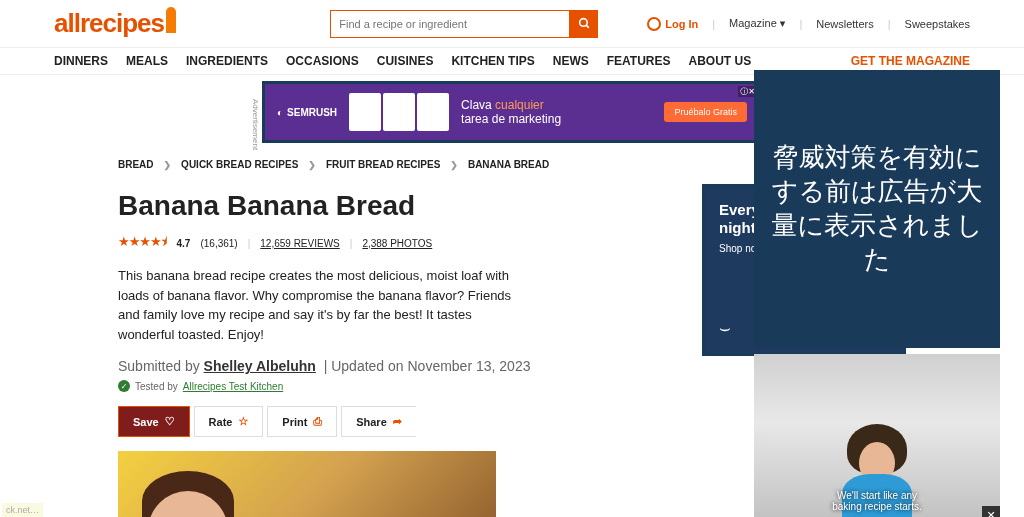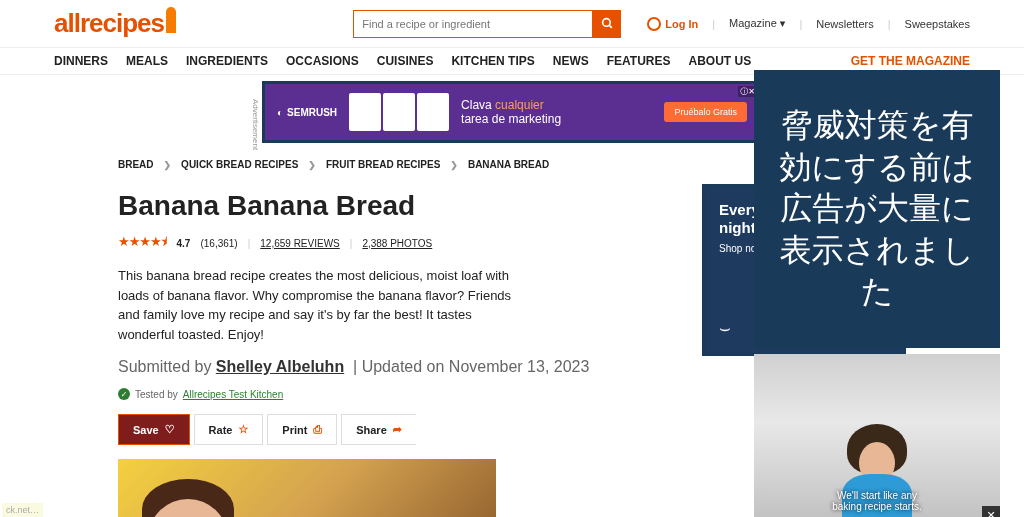--- a/index.html
+++ b/index.html
@@ -1,20 +1,20 @@
 <!DOCTYPE html>
 <html><head>
 <meta charset="utf-8">
 <style>
 *{margin:0;padding:0;box-sizing:border-box}
 body{font-family:Arial,sans-serif;background:#fff;color:#222;width:1024px;height:517px;overflow:hidden;position:relative}
 .top-bar{display:flex;align-items:center;padding:8px 54px;gap:20px}
 .logo{display:flex;align-items:center;color:#e65100;font-weight:bold;font-size:26px;letter-spacing:-1px}
 .logo-fork{display:inline-block;width:10px;height:26px;background:#f57c00;border-radius:5px 5px 0 0;margin-left:2px;position:relative;top:-4px}
-.search{display:flex;margin-left:auto;margin-right:6px}
+.search{display:flex;margin-left:auto;margin-right:29px}
 .search input{width:240px;height:28px;border:1px solid #e65100;padding:0 8px;font-size:11px}
 .search-btn{width:28px;height:28px;background:#e65100;border:none;color:#fff;display:flex;align-items:center;justify-content:center;cursor:pointer}
 .right-links{display:flex;align-items:center;gap:14px;font-size:11px;color:#333}
 .right-links .link{cursor:pointer}
 .login{display:flex;align-items:center;gap:4px;color:#e65100;font-weight:bold}
 .user-icon{width:14px;height:14px;border:2px solid #e65100;border-radius:50%;position:relative}
 .divider{color:#ccc}
 .nav{display:flex;padding:6px 54px;gap:18px;border-top:1px solid #eee;border-bottom:1px solid #eee;font-size:12px;font-weight:bold}
 .nav span{cursor:pointer}
 .nav .mag{margin-left:auto;color:#e65100}
@@ -32,21 +32,21 @@
 .chev{color:#999;font-size:9px}
 .content{display:flex;padding:0 118px;gap:30px}
 .main{flex:1}
 .title{font-size:28px;font-weight:900;margin:10px 0}
 .meta{display:flex;align-items:center;gap:10px;font-size:10px;margin-bottom:12px}
 .stars{color:#e65100;font-size:13px;letter-spacing:-1px}
 .meta b{font-weight:bold}
 .meta .sep{color:#ccc}
 .meta .u{text-decoration:underline;cursor:pointer}
 .desc{font-size:13px;line-height:1.5;margin-bottom:14px;max-width:410px}
-.byline{font-size:16px;color:#666;margin-bottom:12px}
+.byline{font-size:14px;color:#666;margin-bottom:6px}
 .byline .name{font-weight:bold;text-decoration:underline;color:#333}
 .tested{font-size:10px;color:#666;display:flex;align-items:center;gap:5px;margin-bottom:14px}
 .check{width:12px;height:12px;background:#2e7d32;border-radius:50%;color:#fff;font-size:8px;display:flex;align-items:center;justify-content:center}
 .tested .link{color:#2e7d32;text-decoration:underline}
 .actions{display:flex;gap:4px;margin-bottom:14px}
 .action{display:flex;align-items:center;gap:6px;padding:8px 14px;font-size:11px;font-weight:bold;background:#fff;border:1px solid #ddd;cursor:pointer}
 .action.save{background:#7f1d1d;color:#fff;border-color:#e65100}
 .action.share{border-right:none}
 .hero{width:378px;height:100px;background:linear-gradient(135deg,#f4d03f 0%,#d4a24f 50%,#8b5a2b 100%);position:relative;overflow:hidden}
 .face{position:absolute;left:30px;bottom:-20px;width:80px;height:80px;background:#e8b896;border-radius:50%}
@@ -55,21 +55,21 @@
 .side-ad-label{position:absolute;font-size:8px;color:#999;left:50%;transform:translateX(-50%)}
 .side-ad-label.t{top:-12px}
 .side-ad-label.b{bottom:-12px}
 .side-ad-inner{height:166px;background:#1e3a5f;padding:14px;color:#fff;position:relative}
 .side-ad-h{font-size:15px;font-weight:bold;line-height:1.2}
 .side-ad-shop{font-size:10px;margin-top:6px;cursor:pointer}
 .popcorn{position:absolute;right:10px;top:30px;width:40px;height:50px;background:repeating-linear-gradient(90deg,#d32f2f 0 4px,#fff 4px 8px);border-radius:0 0 4px 4px}
 .popcorn::before{content:'';position:absolute;top:-12px;left:-3px;right:-3px;height:16px;background:#f5e6a8;border-radius:50%}
 .alexa{position:absolute;right:30px;bottom:20px;width:28px;height:28px;background:#333;border-radius:50%;border:2px solid #3498db}
 .smile{position:absolute;left:14px;bottom:14px;color:#fff;font-size:18px}
-.overlay{position:absolute;right:24px;top:70px;width:246px;height:278px;background:#1a3a5a;color:#fff;display:flex;align-items:center;justify-content:center;text-align:center;font-size:32px;padding:16px;line-height:1.3}
+.overlay{position:absolute;right:24px;top:70px;width:246px;height:278px;background:#1a3a5a;color:#fff;display:flex;align-items:center;justify-content:center;text-align:center;font-size:26px;padding:16px;line-height:1.3}
 .video{position:absolute;right:24px;top:354px;width:246px;height:170px;background:linear-gradient(180deg,#d0d0d0 0%,#e8e8e8 40%,#c0c0c0 100%);overflow:hidden}
 .person{position:absolute;left:50%;bottom:0;transform:translateX(-50%);width:80px;height:100px}
 .p-hair{position:absolute;top:0;left:10px;width:60px;height:50px;background:#3a2818;border-radius:50% 50% 40% 40%}
 .p-face{position:absolute;top:18px;left:22px;width:36px;height:42px;background:#e8b896;border-radius:50%}
 .p-body{position:absolute;bottom:0;left:5px;width:70px;height:50px;background:#2e9bd6;border-radius:40% 40% 0 0}
 .caption{position:absolute;bottom:12px;left:50%;transform:translateX(-50%);color:#fff;font-size:10px;text-align:center;text-shadow:0 0 4px #000;width:100%}
 .video-close{position:absolute;right:0;bottom:0;width:18px;height:18px;background:#333;color:#fff;font-size:11px;display:flex;align-items:center;justify-content:center;cursor:pointer}
 .footer-hint{position:absolute;left:2px;bottom:0;font-size:9px;color:#aaa;background:#fafae0;padding:2px 4px}
 .ad-x{position:absolute;top:2px;right:2px;font-size:8px;color:#fff;background:rgba(0,0,0,.3);padding:0 2px}
 </style>

